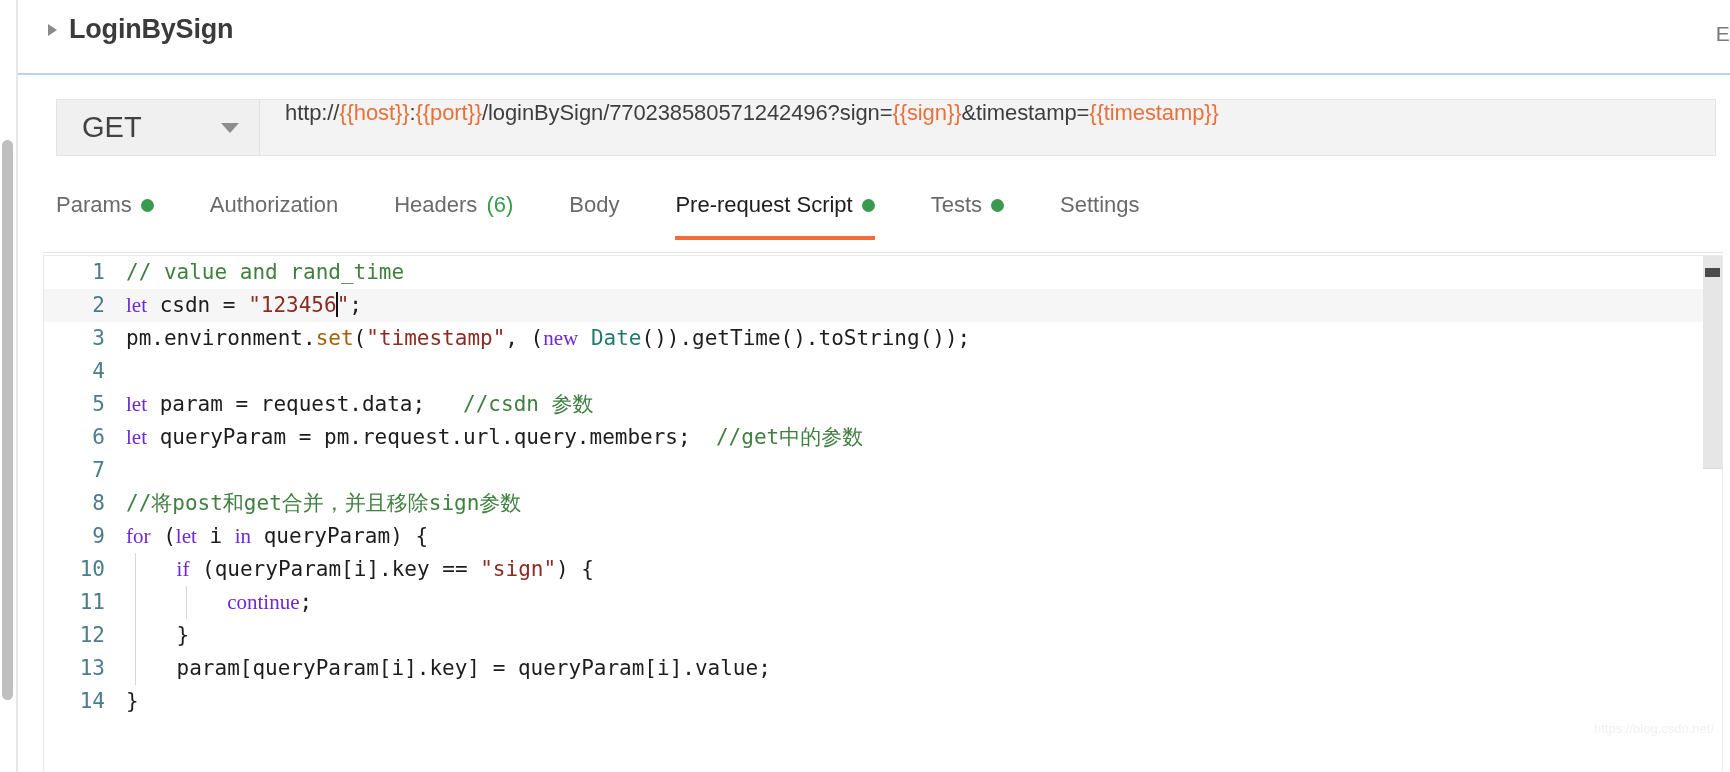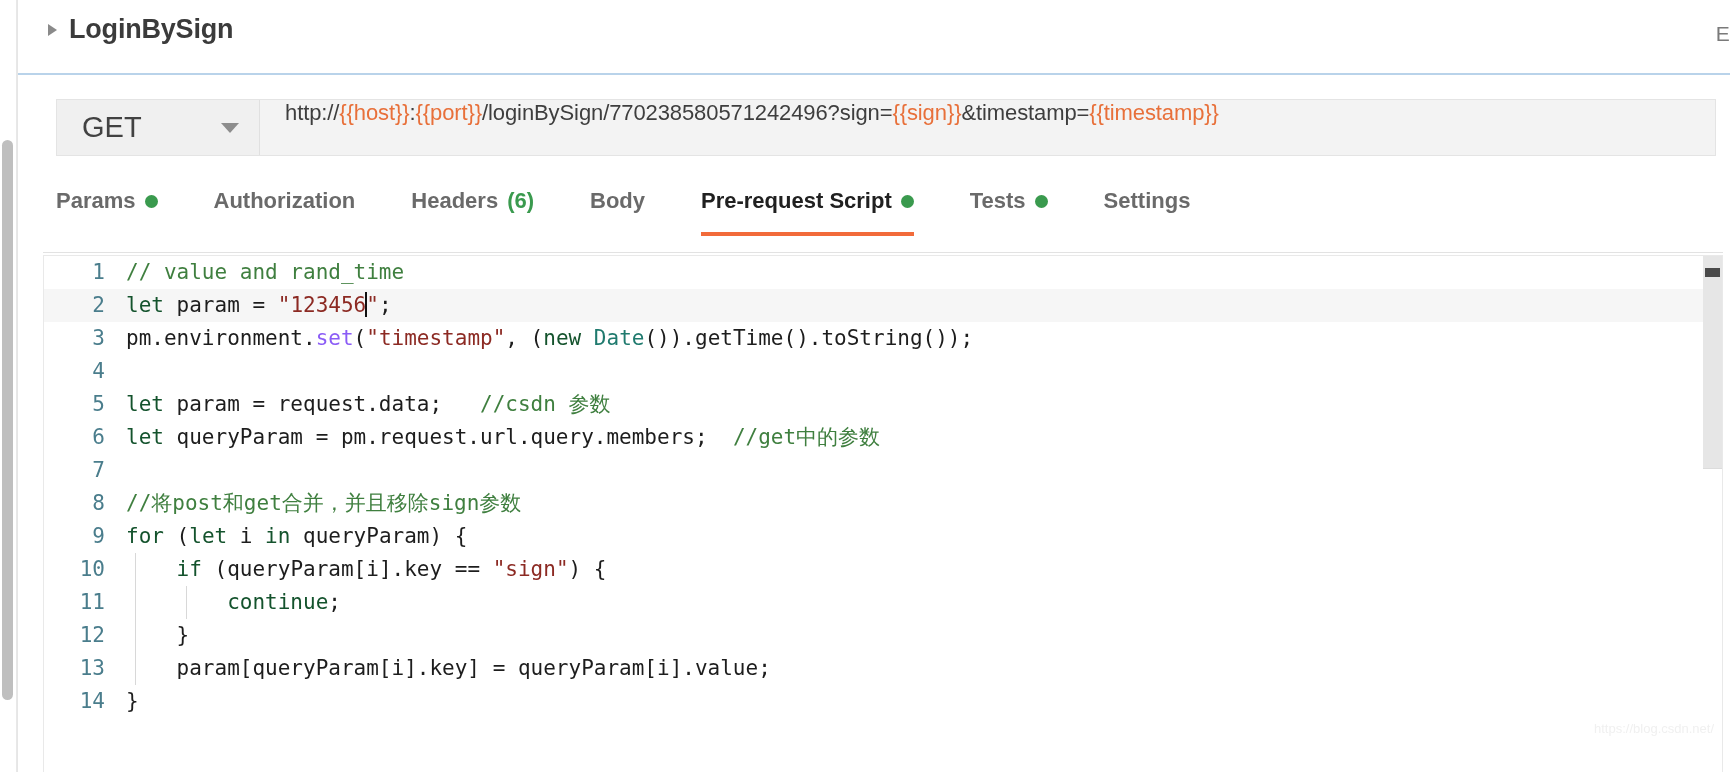--- a/index.html
+++ b/index.html
@@ -145,22 +145,21 @@
   }
   .url-var { color: #e8703a; }
 
   
   .tabs {
     position: absolute;
     left: 38px;
     top: 182px;
     height: 58px;
     display: flex;
-    align-items: flex-start;
-    font-weight: bold;
+    align-items: flex-end;
   }
   .tab {
     position: relative;
     display: flex;
     align-items: center;
     gap: 9px;
     padding: 6px 0 22px 0;
     margin-right: 56px;
     font-size: 22px;
     color: #6a6a6a;
@@ -241,23 +240,23 @@
     position: absolute;
     top: 0;
     bottom: 0;
     width: 1px;
     background: #d8d8d8;
   }
   .g1 { left: 9px; }
   .g2 { left: 60px; }
 
   .c-comment { color: #3f7f3f; }
-  .c-kw      { color: #14532d; }
+  .c-kw      { color: #6d28d9; font-family: Liberation Serif, serif; }
   .c-str     { color: #8c2a23; }
-  .c-fn      { color: #8b5cf6; }
+  .c-fn      { color: #a16207; }
   .c-type    { color: #1f7a6e; }
   .c-plain   { color: #1d1d1d; }
 
   .caret {
     display: inline-block;
     width: 2px;
     height: 25px;
     background: #111111;
     vertical-align: -5px;
     margin: 0 -1px;
@@ -354,21 +353,21 @@
       </div>
       <div class="tab">
         <span>Settings</span>
       </div>
     </div>
   <div class="tabs-rule"></div>
 
   <div class="editor">
     <div id="code-body">
         <div class="code-line"><div class="ln">1</div><div class="code"><span class="c-comment">// value and rand_time</span></div></div>
-        <div class="code-line active-line"><div class="ln">2</div><div class="code"><span class="c-kw">let</span><span class="c-plain"> param = </span><span class="c-str">"123456</span><span class="caret"></span><span class="c-str">"</span><span class="c-plain">;</span></div></div>
+        <div class="code-line active-line"><div class="ln">2</div><div class="code"><span class="c-kw">let</span><span class="c-plain"> csdn = </span><span class="c-str">"123456</span><span class="caret"></span><span class="c-str">"</span><span class="c-plain">;</span></div></div>
         <div class="code-line"><div class="ln">3</div><div class="code"><span class="c-plain">pm.environment.</span><span class="c-fn">set</span><span class="c-plain">(</span><span class="c-str">"timestamp"</span><span class="c-plain">, (</span><span class="c-kw">new</span><span class="c-plain"> </span><span class="c-type">Date</span><span class="c-plain">()).getTime().toString());</span></div></div>
         <div class="code-line"><div class="ln">4</div><div class="code"></div></div>
         <div class="code-line"><div class="ln">5</div><div class="code"><span class="c-kw">let</span><span class="c-plain"> param = request.data;   </span><span class="c-comment">//csdn 参数</span></div></div>
         <div class="code-line"><div class="ln">6</div><div class="code"><span class="c-kw">let</span><span class="c-plain"> queryParam = pm.request.url.query.members;  </span><span class="c-comment">//get中的参数</span></div></div>
         <div class="code-line"><div class="ln">7</div><div class="code"></div></div>
         <div class="code-line"><div class="ln">8</div><div class="code"><span class="c-comment">//将post和get合并，并且移除sign参数</span></div></div>
         <div class="code-line"><div class="ln">9</div><div class="code"><span class="c-kw">for</span><span class="c-plain"> (</span><span class="c-kw">let</span><span class="c-plain"> i </span><span class="c-kw">in</span><span class="c-plain"> queryParam) {</span></div></div>
         <div class="code-line"><div class="ln">10</div><div class="code"><span class="guide g1"></span><span class="c-plain">    </span><span class="c-kw">if</span><span class="c-plain"> (queryParam[i].key == </span><span class="c-str">"sign"</span><span class="c-plain">) {</span></div></div>
         <div class="code-line"><div class="ln">11</div><div class="code"><span class="guide g1"></span><span class="guide g2"></span><span class="c-plain">        </span><span class="c-kw">continue</span><span class="c-plain">;</span></div></div>
         <div class="code-line"><div class="ln">12</div><div class="code"><span class="guide g1"></span><span class="c-plain">    }</span></div></div>

